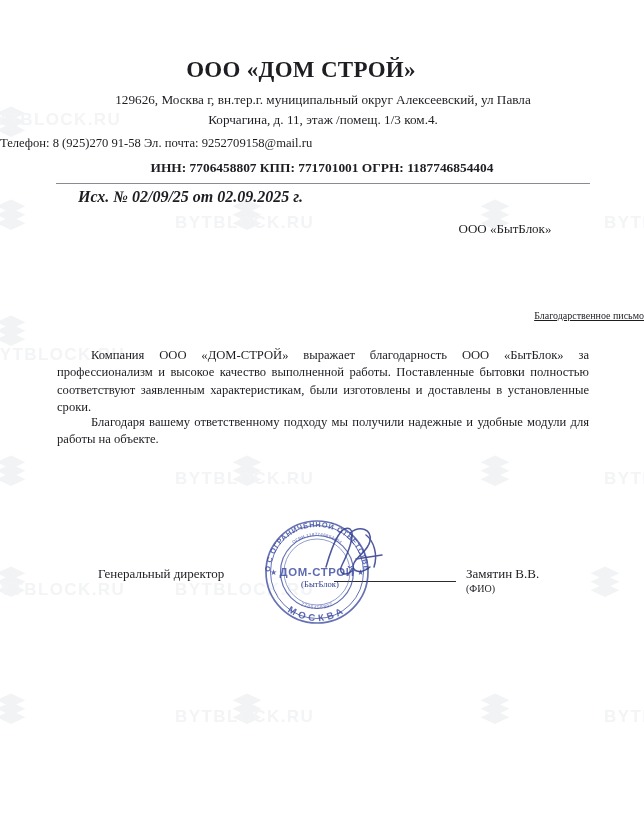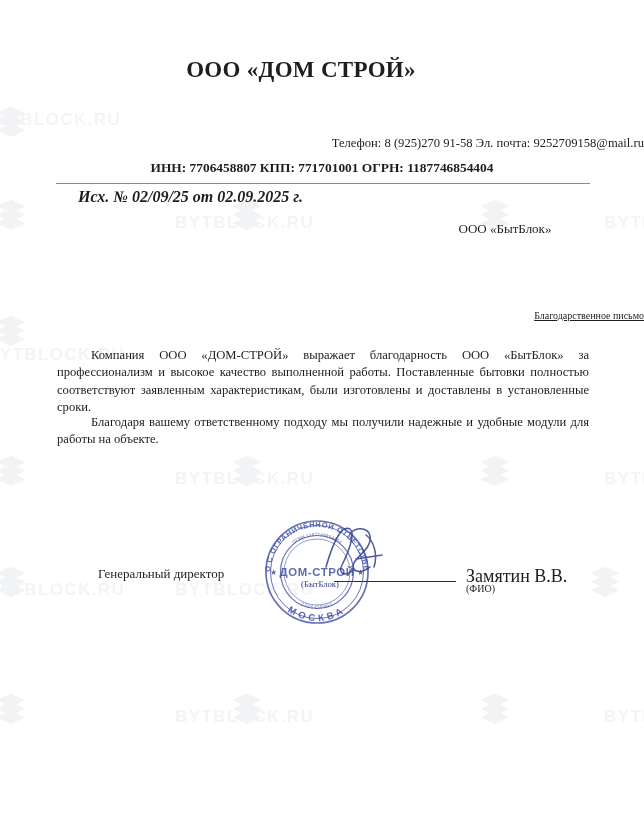--- a/index.html
+++ b/index.html
@@ -64,21 +64,21 @@
     width: 452px;
     text-align: center;
     font-size: 13.2px;
     line-height: 20px;
   }
   .hdr-contacts {
     position: absolute;
     top: 136px;
     left: 0;
     width: 644px;
-    text-align: right;
+    text-align: left;
     font-size: 12.6px;
   }
   .hdr-requisites {
     position: absolute;
     top: 160px;
     left: 0;
     width: 644px;
     text-align: center;
     font-size: 13.4px;
     font-weight: 600;
@@ -145,21 +145,21 @@
     position: absolute;
     top: 581px;
     left: 334px;
     width: 122px;
     border-top: 1px solid #2b2b30;
   }
   .sig-name {
     position: absolute;
     top: 566px;
     left: 466px;
-    font-size: 18px;
+    font-size: 13px;
   }
   .sig-fio {
     position: absolute;
     top: 583px;
     left: 466px;
     width: 86px;
     text-align: left;
     font-size: 10px;
   }
   .sig-podpis {
@@ -336,20 +336,21 @@
           <path d="M20 24 L37 32 L20 40 L3 32 Z"></path>
         </g>
       </svg>
   </div>
   <div class="wm-text" style="left:604px; top:707px;">BYTBLOCK.RU</div>
 </div>
 
 <div id="page">
 
   <div class="hdr-company">ООО «ДОМ СТРОЙ»</div>
+  <div class="hdr-address">129626, Москва г, вн.тер.г. муниципальный округ Алексеевский, ул Павла Корчагина, д. 11, этаж /помещ. 1/3 ком.4.</div>
   <div class="hdr-contacts">Телефон: 8 (925)270 91-58 Эл. почта: 9252709158@mail.ru</div>
   <div class="hdr-requisites">ИНН: 7706458807 КПП: 771701001 ОГРН: 1187746854404</div>
   <div class="hdr-rule"></div>
   <div class="outgoing-ref">Исх. № 02/09/25  от 02.09.2025 г.</div>
 
   <div class="recipient">ООО «БытБлок»</div>
 
   <div class="letter-title">Благодарственное письмо</div>
 
   <div class="body-block" id="para-2">

